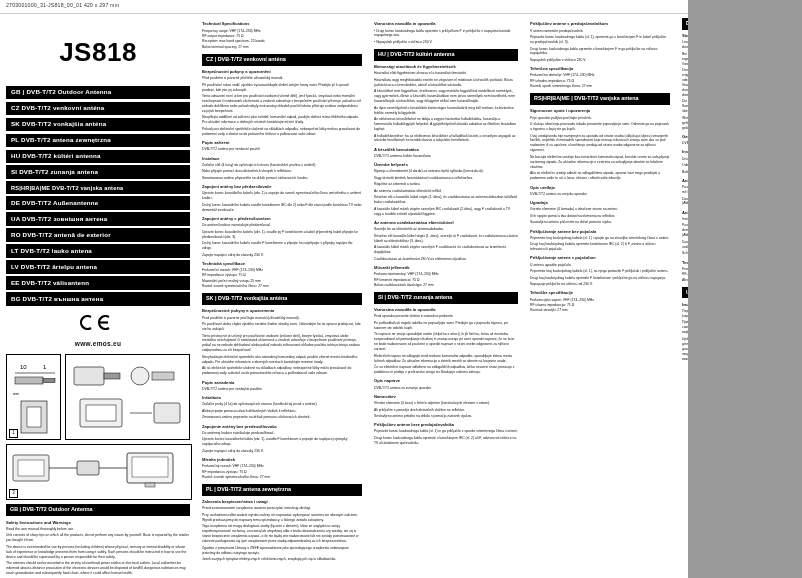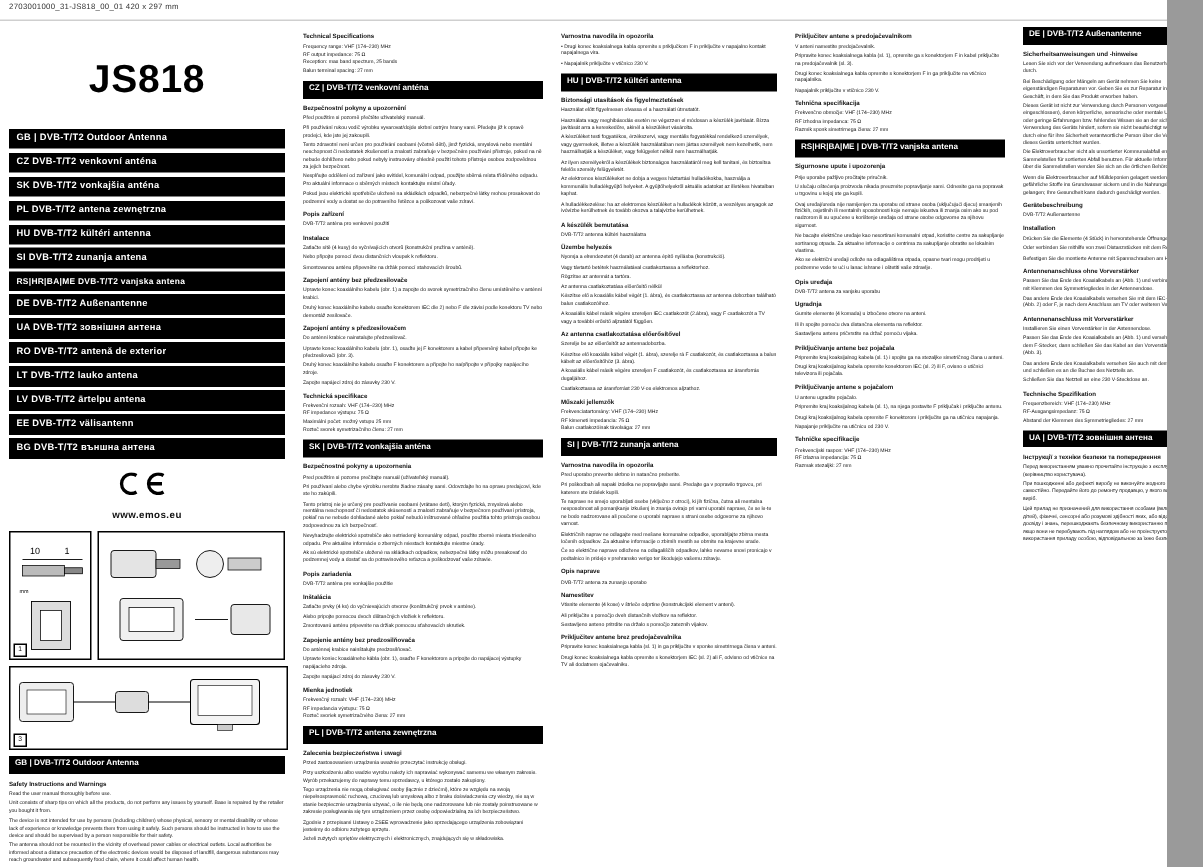--- a/index.html
+++ b/index.html
@@ -1,18 +1,18 @@
 <!DOCTYPE html>
 <html><head>
 <meta charset="utf-8">
 <style>
   html,body{margin:0;padding:0;background:#9a9a9a;}
   body{font-family:"Liberation Sans",sans-serif;}
   .page{
-    width:778px;height:578px;background:#ffffff;position:relative;overflow:hidden;
+    width:688px;height:578px;background:#ffffff;position:relative;overflow:hidden;
     box-sizing:border-box;
   }
   .topbar{
     position:absolute;left:0;top:0;width:802px;height:14px;
     border-bottom:1px solid #cfcfcf;box-sizing:border-box;
   }
   .topbar .code{
     position:absolute;left:6px;top:2px;font-size:5.2px;color:#333;letter-spacing:.2px;
   }
   .cols{

